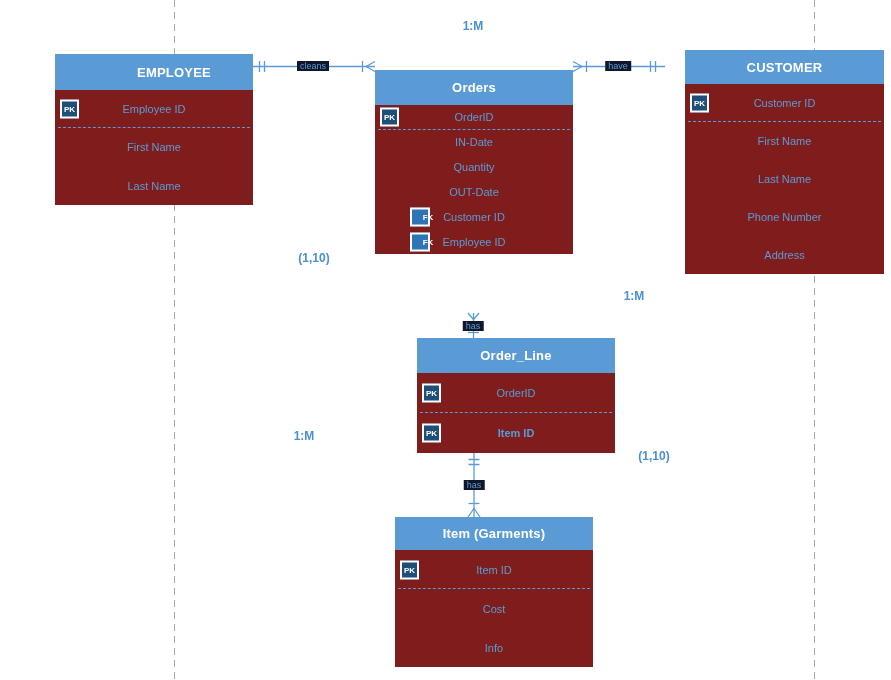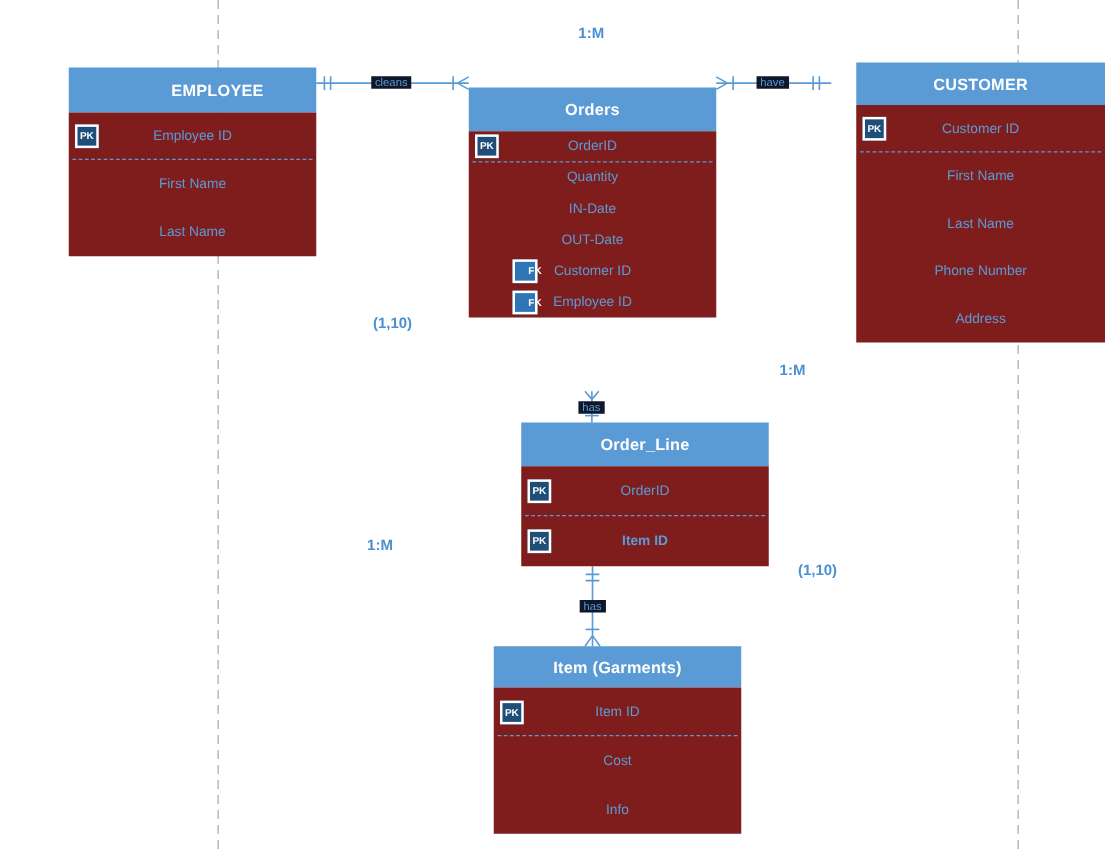--- a/index.html
+++ b/index.html
@@ -192,24 +192,24 @@
   </div>
 
   <div class="entity" id="entity-orders">
     <div class="entity-header">Orders</div>
     <div class="entity-body">
       <div class="attr-row sep">
         <span class="key-badge pk">PK</span>
         <span class="attr-name">OrderID</span>
       </div>
       <div class="attr-row">
+        <span class="attr-name">IN-Date</span>
+      </div>
+      <div class="attr-row">
         <span class="attr-name">Quantity</span>
-      </div>
-      <div class="attr-row">
-        <span class="attr-name">IN-Date</span>
       </div>
       <div class="attr-row">
         <span class="attr-name">OUT-Date</span>
       </div>
       <div class="attr-row">
         <span class="key-badge fk">FK</span>
         <span class="attr-name">Customer ID</span>
       </div>
       <div class="attr-row">
         <span class="key-badge fk">FK</span>

